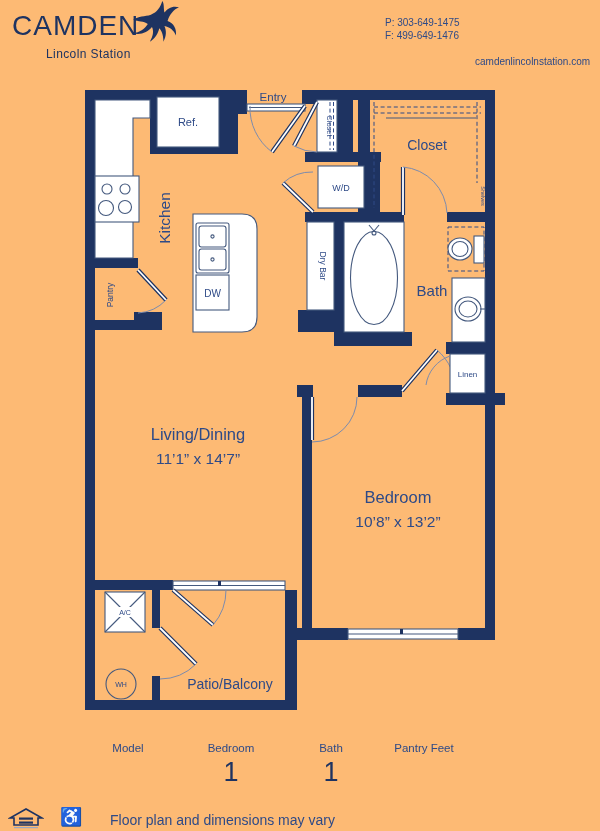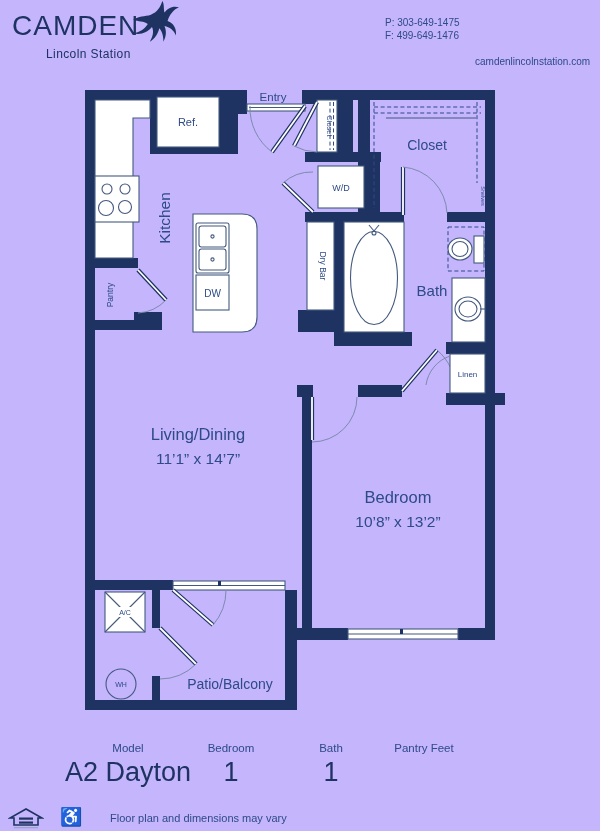--- a/index.html
+++ b/index.html
@@ -1,16 +1,16 @@
 <!DOCTYPE html>
 <html><head>
 <meta charset="utf-8">
 <style>
   html,body{margin:0;padding:0;background:#fff;}
-  .page{position:relative;width:600px;height:831px;background:#c4b5fd;overflow:hidden;
+  .page{position:relative;width:600px;height:831px;background:#fdba74;overflow:hidden;
         font-family:"Liberation Sans",sans-serif;}
   
   .brand{position:absolute;left:12px;top:10px;font-size:28px;letter-spacing:1px;
          color:#1e3361;font-weight:400;}
   .brand-sub{position:absolute;left:46px;top:47px;font-size:12px;letter-spacing:.4px;color:#1e3361;text-align:center;}
   .bird{position:absolute;left:127px;top:0px;}
   .contact{position:absolute;top:16px;font-size:10px;line-height:13px;color:#2e4a87;margin-left:20px;}
   .phone{left:365px;}
   .addr{left:475px;}
   .site{position:absolute;left:475px;top:56px;font-size:10px;color:#2e4a87;}
@@ -21,21 +21,21 @@
   .fxn{fill:none;stroke:#44597e;stroke-width:1.1;}
   .arc{fill:none;stroke:#7c8bad;stroke-width:1;}
   .dash{fill:none;stroke:#2e4a87;stroke-width:1;stroke-dasharray:4,2.6;}
   .leafO{stroke:#1e3361;stroke-width:4.2;}
   .leafI{stroke:#fff;stroke-width:1.8;}
   
   .summary .col{position:absolute;top:742px;text-align:center;}
   .slabel{font-size:11.5px;color:#2e4a87;margin-bottom:3px;}
   .svalue{font-size:27px;color:#1e3361;}
   
-  .foot-text{position:absolute;left:110px;top:812px;font-size:11px;color:#2e4a87;}
+  .foot-text{position:absolute;left:110px;top:812px;font-size:14px;color:#2e4a87;}
   .eh-icon{position:absolute;left:8px;top:808px;}
   .wc-icon{position:absolute;left:60px;top:806px;font-size:18px;color:#1e3361;}
 </style>
 </head>
 <body>
 
 <div class="page">
 
   <div class="brand">CAMDEN</div>
   <svg class="bird" width="52" height="48" viewBox="0 0 50 46">
@@ -203,21 +203,20 @@
       <text class="t" x="318" y="439" font-size="15.5">10’8” x 13’2”</text>
       <text class="t" x="45" y="527" font-size="7">A/C</text>
       <text class="t" x="41" y="599" font-size="7">WH</text>
       <text class="t" x="150" y="601" font-size="14">Patio/Balcony</text>
     </g>
   </svg>
 
   <div class="summary">
     <div class="col" style="left:38px;width:180px;">
       <div class="slabel">Model</div>
-      <div class="svalue">A2 Dayton</div>
     </div>
     <div class="col" style="left:176px;width:110px;">
       <div class="slabel">Bedroom</div>
       <div class="svalue">1</div>
     </div>
     <div class="col" style="left:276px;width:110px;">
       <div class="slabel">Bath</div>
       <div class="svalue">1</div>
     </div>
     <div class="col" style="left:349px;width:150px;">

